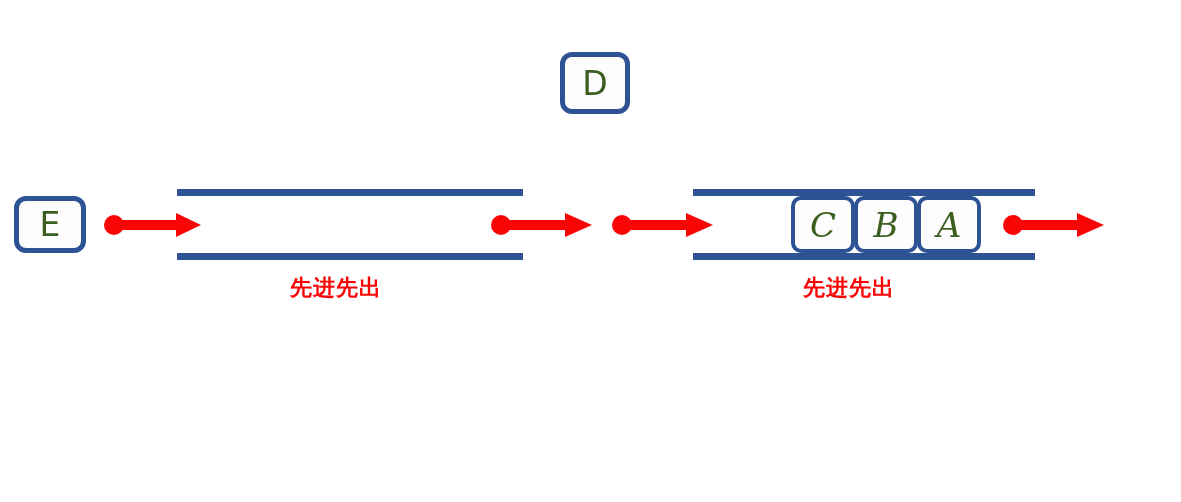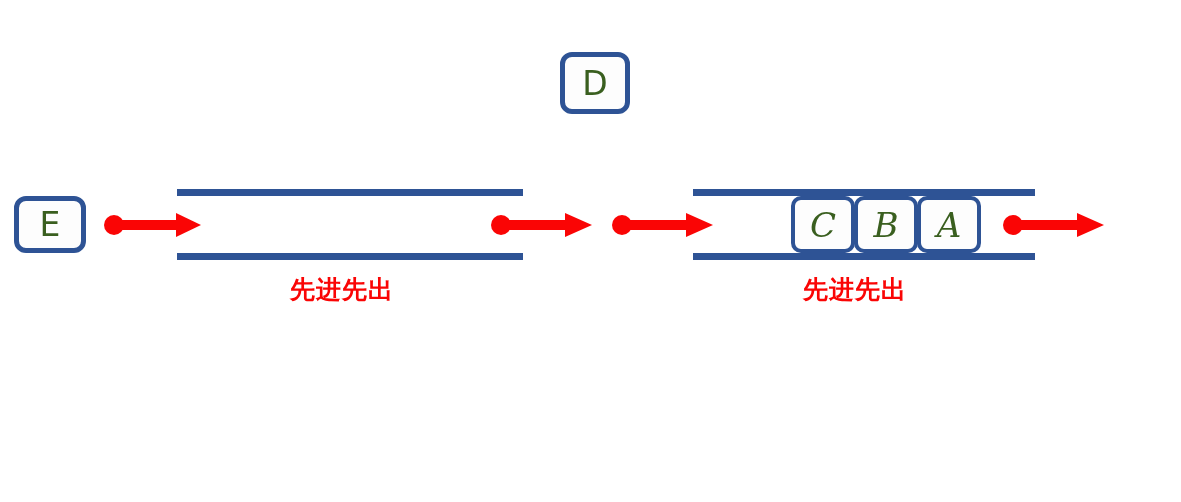--- a/index.html
+++ b/index.html
@@ -65,21 +65,21 @@
     display: block;
   }
   .arrow svg { display: block; overflow: visible; }
 
   
   .caption {
     position: absolute;
     color: #FA0505;
     font-family: "DejaVu Sans", sans-serif;
     font-weight: bold;
-    font-size: 25px;
+    font-size: 22px;
     line-height: 1;
     white-space: nowrap;
     letter-spacing: 1px;
   }
 </style>
 </head>
 <body>
 
 <div id="canvas">
 

